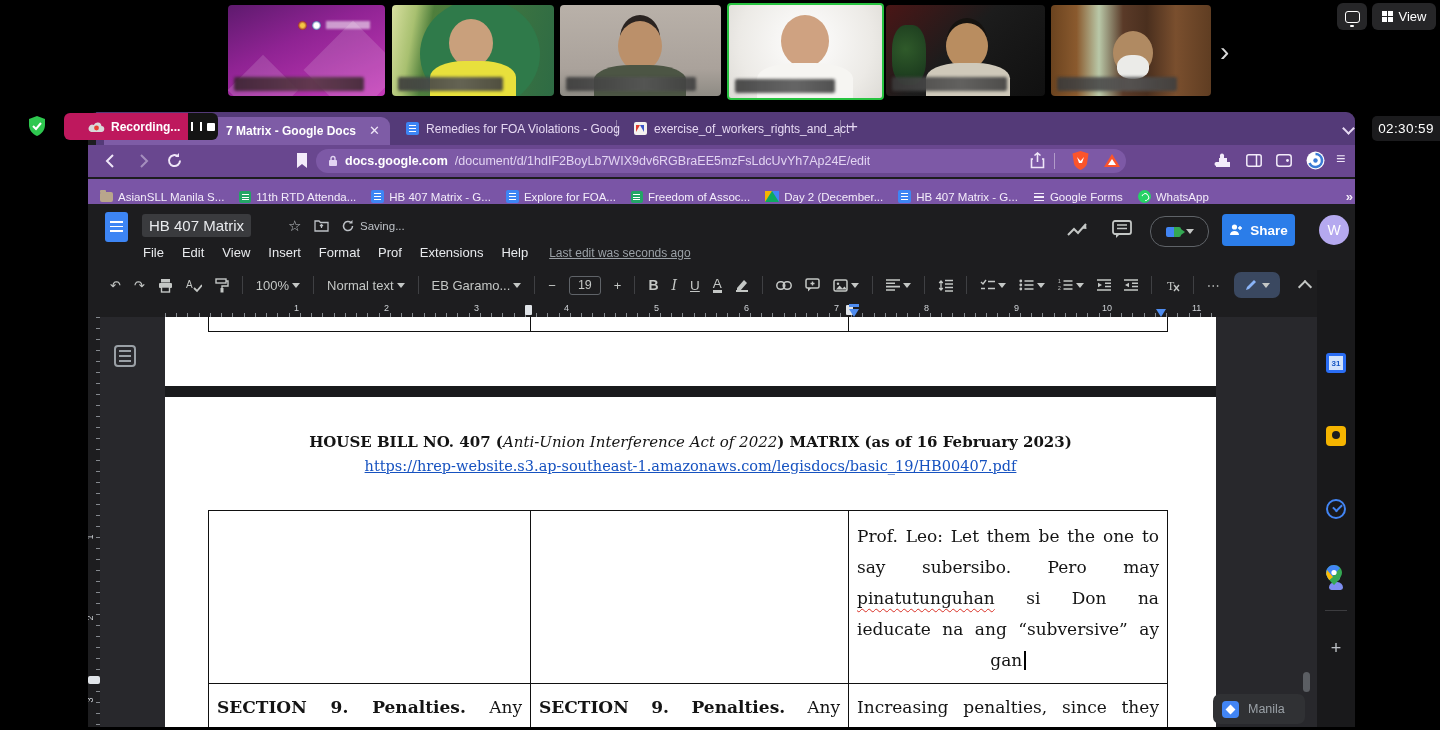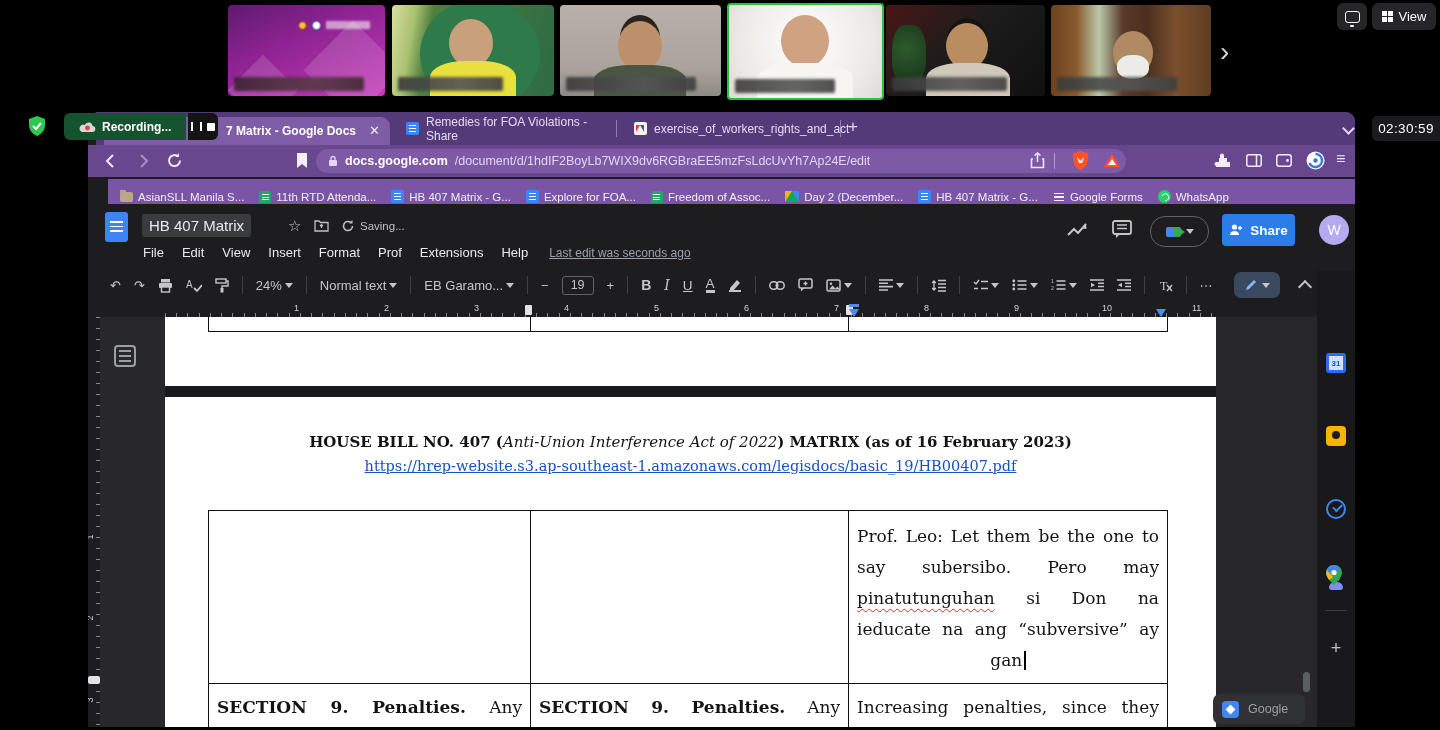--- a/index.html
+++ b/index.html
@@ -39,22 +39,22 @@
      linear-gradient(#fff,#fff) 0 0/5px 5px no-repeat,
      linear-gradient(#fff,#fff) 6px 0/5px 5px no-repeat,
      linear-gradient(#fff,#fff) 0 6px/5px 5px no-repeat,
      linear-gradient(#fff,#fff) 6px 6px/5px 5px no-repeat;}
 
   
   .shield-ic{position:absolute;left:26px;top:115px;width:22px;height:22px;}
   .privacy-ic{position:absolute;left:76px;top:115px;width:22px;height:22px;border-radius:50%;
       background:#2ec74f;display:flex;align-items:center;justify-content:center;}
   .privacy-ic .inner{width:10px;height:10px;border-radius:50%;background:#0d3317;}
-  .rec-pill{position:absolute;left:64px;top:113px;height:27px;background:#14532d;border-radius:6px 0 0 6px;
-      display:flex;align-items:center;padding:0 15px;gap:6px;z-index:30;}
+  .rec-pill{position:absolute;left:64px;top:113px;height:27px;background:#be185d;border-radius:6px 0 0 6px;
+      display:flex;align-items:center;padding:0 24px;gap:6px;z-index:30;}
   .rec-label{color:#fff;font-size:12px;font-weight:700;}
   .rec-pill2{position:absolute;left:188px;top:113px;width:30px;height:27px;background:#141414;border-radius:0 6px 6px 0;
       display:flex;align-items:center;justify-content:center;gap:5px;z-index:30;}
   .pause-ic{width:7px;height:9px;border-left:2.5px solid #fff;border-right:2.5px solid #fff;}
   .stop-ic{width:8px;height:8px;background:#fff;border-radius:1px;}
   .rec-fav{position:absolute;left:172px;top:119px;width:13px;height:13px;border-radius:2px;background:#3d85f4;z-index:29;}
   .rec-fav:after{content:"";position:absolute;left:3px;top:3px;width:7px;height:7px;
       background:repeating-linear-gradient(#fff 0 1.2px,transparent 1.2px 3px);}
   .timer{position:absolute;left:1372px;top:116px;width:68px;height:25px;background:#1b1b1d;border-radius:5px 0 0 5px;
       display:flex;align-items:center;justify-content:center;color:#fff;font-size:13.5px;letter-spacing:.4px;}
@@ -81,21 +81,21 @@
   .navic{position:absolute;color:#efe6f8;}
   .urlpill{position:absolute;left:228px;top:4px;width:786px;height:24px;background:#7d59a6;border-radius:12px;
       display:flex;align-items:center;padding:0 12px;gap:7px;overflow:hidden;}
   .url-host{font-weight:700;font-size:12.5px;color:#fff;white-space:nowrap;}
   .url-path{font-size:12.5px;color:#e2d4f2;white-space:nowrap;overflow:hidden;}
   .nav-sep{position:absolute;left:966px;top:8px;width:1px;height:16px;background:rgba(255,255,255,.4);}
   .btri{position:absolute;left:1016px;top:9px;width:0;height:0;border-left:8px solid transparent;border-right:8px solid transparent;border-bottom:13px solid #fb542b;}
   .btri:after{content:"";position:absolute;left:-4px;top:5px;border-left:4px solid transparent;border-right:4px solid transparent;border-bottom:6px solid #fff;}
   .menu-ic{position:absolute;left:1248px;top:5px;font-size:16px;color:#efe6f8;}
 
-  .bmbar{position:absolute;left:0;top:67px;width:100%;height:35px;background:#7a55a6;display:flex;align-items:center;padding-left:12px;margin-left:20px;}
+  .bmbar{position:absolute;left:0;top:67px;width:100%;height:35px;background:#7a55a6;display:flex;align-items:center;padding-left:12px;}
   .bm{display:flex;align-items:center;gap:5px;font-size:11.5px;color:#f3ecfa;margin-right:15px;white-space:nowrap;}
   .ic-folder{width:13px;height:10px;background:#b9a68c;border-radius:2px;position:relative;}
   .ic-folder:before{content:"";position:absolute;left:0;top:-2px;width:6px;height:3px;background:#b9a68c;border-radius:1px;}
   .ic-sheets{width:12px;height:12px;background:#23a566;border-radius:2px;position:relative;}
   .ic-sheets:after{content:"";position:absolute;left:2.5px;top:3px;width:7px;height:6px;
       background:repeating-linear-gradient(#fff 0 1px,transparent 1px 2.6px);}
   .ic-drive{width:0;height:0;border-left:7px solid #f4b400;border-right:7px solid #4285f4;border-bottom:11px solid #0da960;}
   .ic-forms{width:12px;height:12px;position:relative;}
   .ic-forms:after{content:"";position:absolute;left:1px;top:2px;width:10px;height:8px;
       background:repeating-linear-gradient(#f3ecfa 0 1.4px,transparent 1.4px 3.4px);}
@@ -270,21 +270,21 @@
 
   <div class="browser">
 
     <div class="tabbar">
       <div class="tab-active">
         <span class="ttl">7 Matrix - Google Docs</span>
         <span class="tab-x">✕</span>
       </div>
       <div class="tab" style="left:300px;width:216px;">
         <span class="fav-docs"></span>
-        <span>Remedies for FOA Violations - Share</span>
+        <span>Remedies for FOA Violations - Goog</span>
       </div>
       <div class="tabsep" style="left:520px;"></div>
       <div class="tab" style="left:528px;width:214px;">
         <span class="fav-pdf"></span>
         <span>exercise_of_workers_rights_and_act</span>
       </div>
       <div class="tabsep" style="left:744px;"></div>
       <div class="newtab">+</div>
       <div class="tab-chev"></div>
     </div>
@@ -476,21 +476,21 @@
         </span>
         <span class="tbtn">
           <svg width="14" height="15" viewBox="0 0 14 15">
               <rect x="1" y="1" width="10" height="4" stroke="#c4c7c5" stroke-width="1.4" fill="none"></rect>
               <path d="M11 3h2v5H7v2" stroke="#c4c7c5" stroke-width="1.4" fill="none"></path>
               <rect x="5.5" y="10" width="3" height="4.5" fill="#c4c7c5"></rect>
             </svg>
         </span>
         <span class="sep"></span>
         <span class="tbtn">
-            <span>24%</span>
+            <span>100%</span>
             <span class="dd"></span>
           </span>
         <span class="sep"></span>
         <span class="tbtn">
             <span>Normal text</span>
             <span class="dd"></span>
           </span>
         <span class="sep"></span>
         <span class="tbtn">
             <span>EB Garamo...</span>
@@ -666,21 +666,21 @@
               <div class="cell c3">
                 <div class="jline">Increasing penalties, since they</div>
               </div>
             </div>
           </div>
         </div>
 
         <div class="scrollthumb"></div>
         <div class="explore">
           <span class="explore-ic"></span>
-          <span class="explore-lb">Google</span>
+          <span class="explore-lb">Manila</span>
         </div>
       </div>
 
       <div class="rail">
         <div class="rail-ic ic-cal" style="top:83px;">
             <div class="in">31</div>
           </div>
         <div class="rail-ic ic-keep" style="top:136px;"></div>
         <div class="rail-ic ic-tasks" style="top:189px;"></div>
         <div class="rail-ic ic-person" style="top:242px;"></div>

